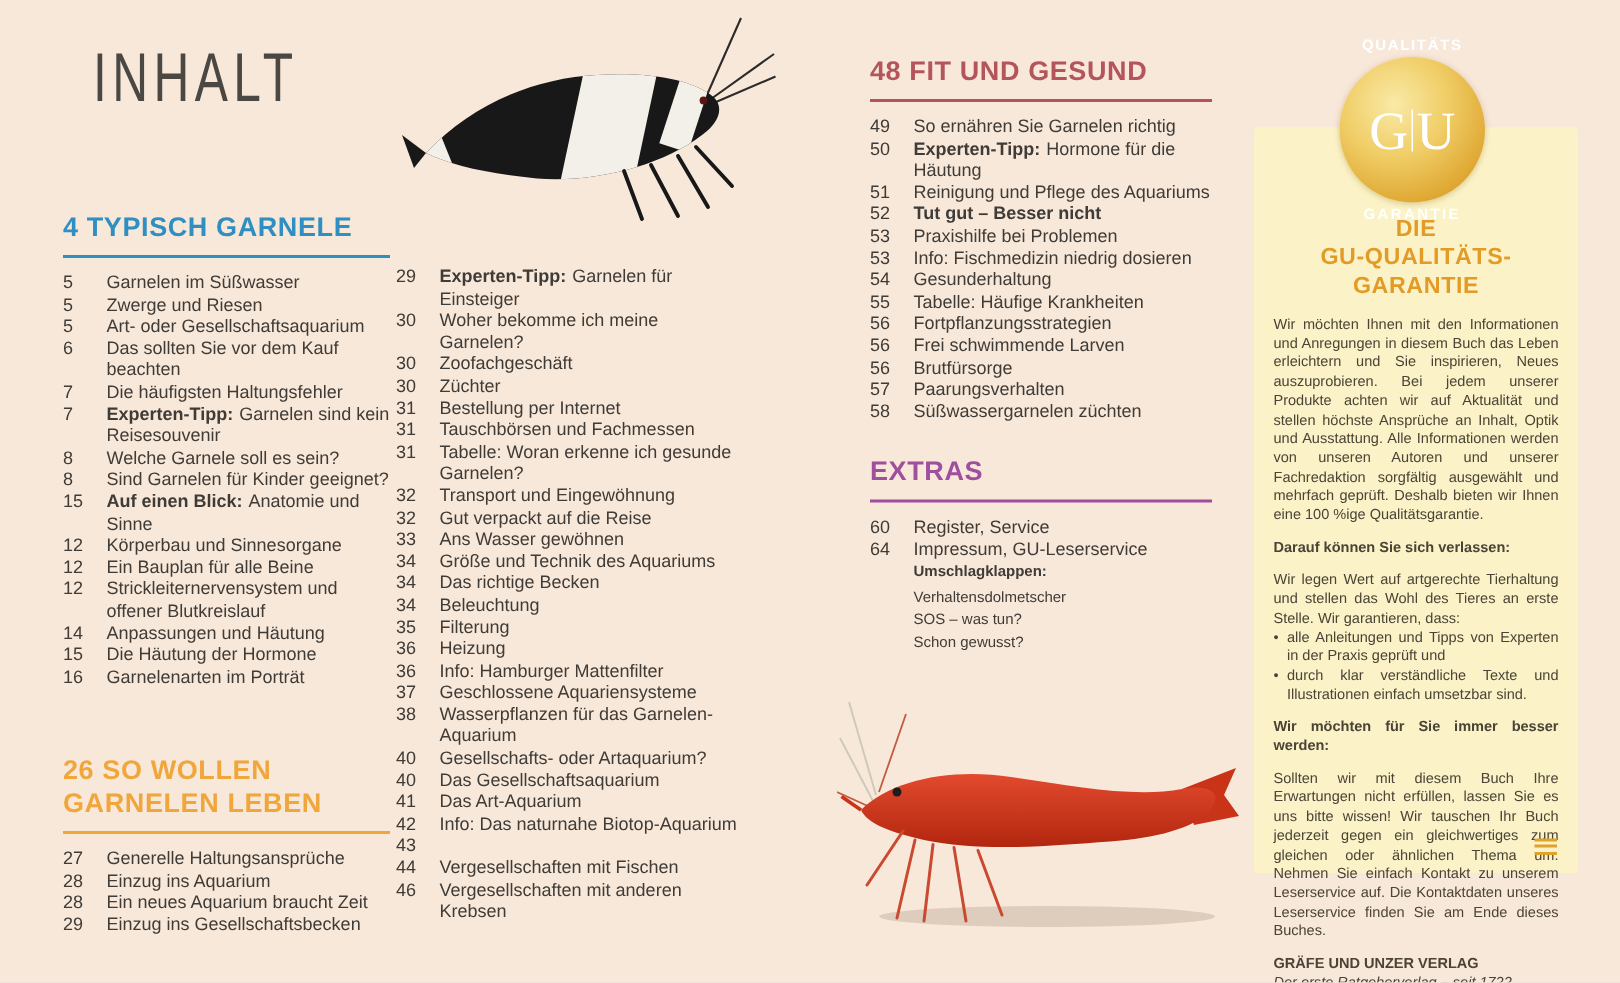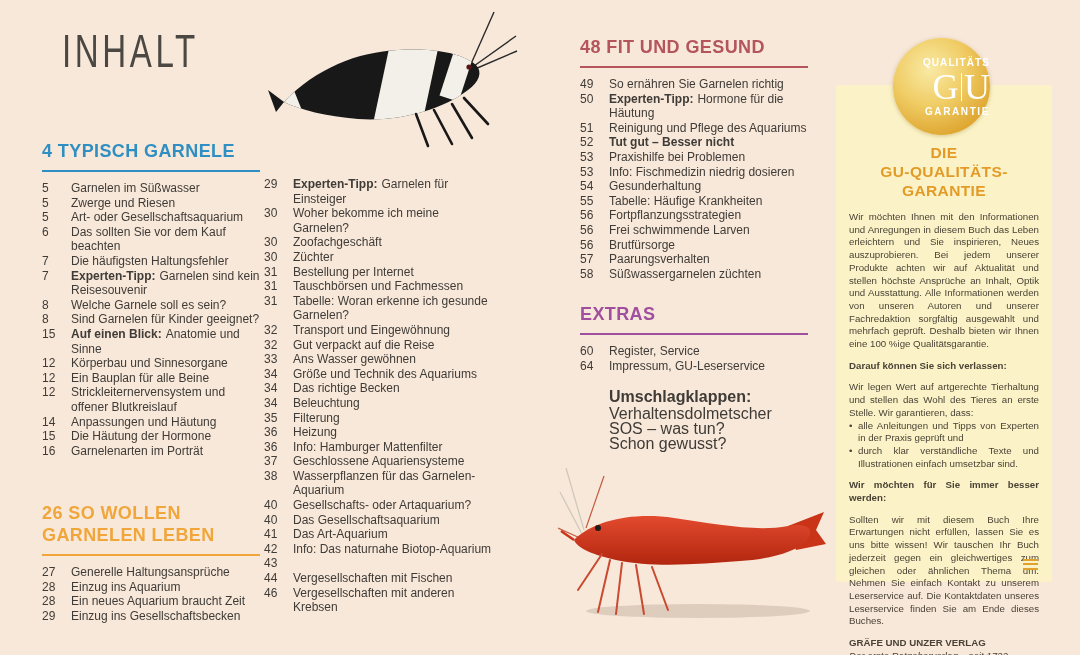--- a/index.html
+++ b/index.html
@@ -22,21 +22,21 @@
   .blue{color:#2f8fc2;} .orange{color:#f0a63a;} .red{color:#b4545b;} .purple{color:#a04f9e;}
   .sec2{margin-top:44px;}
   .extras-h{margin-top:22px;}
 
   .toc-list{list-style:none;margin:0;padding:0;font-size:12px;line-height:14.6px;}
   .toc-item{display:flex;}
   .pg{width:20px;text-align:left;margin-right:9px;flex-shrink:0;}
   .tx{flex:1;}
   .tx b:not(:empty){margin-right:4px;}
 
-  .flaps{margin-top:15px;font-size:16px;line-height:15.2px;padding-left:29px;}
+  .flaps{font-size:10px;line-height:15.2px;padding-left:29px;}
   .flaps .fh{font-weight:bold;margin-bottom:2px;}
 
   
   .gu-box{position:absolute;left:836px;top:85px;width:216px;height:497px;background:#fbf3c7;
           border-radius:3px;padding:58px 13px 2px;box-sizing:border-box;color:#4a4336;}
   .gu-title{color:#e39b27;text-align:center;font-weight:bold;font-size:15.5px;line-height:19px;
             letter-spacing:.4px;margin:0 0 11px;}
   .gu-box p{margin:0 0 9px;font-size:9.7px;line-height:12.7px;text-align:justify;}
   .gu-h{font-weight:bold;font-size:9.8px;line-height:12.7px;margin:0;}
   .gbul{list-style:none;margin:0 0 9px;padding:0;font-size:9.7px;line-height:12.7px;}
@@ -44,22 +44,22 @@
   .gbul li::before{content:"\2022";position:absolute;left:0;}
   .publisher{font-weight:bold;margin-bottom:0 !important;text-align:left !important;}
   .tagline{font-style:italic;text-align:left !important;}
   .gu-mark{position:absolute;right:14px;bottom:12px;width:15px;height:7px;
            border-top:2px solid #e0a22e;border-bottom:2px solid #e0a22e;}
   .gu-mark::after{content:"";display:block;margin-top:1.5px;border-top:2px solid #e0a22e;}
 
   
   .badge{position:absolute;left:893px;top:38px;width:97px;height:97px;border-radius:50%;
          background:radial-gradient(circle at 38% 32%,#f9eaa6 0%,#f0cd66 40%,#dfa833 75%,#c8922a 100%);
-         display:flex;flex-direction:column;align-items:flex-end;justify-content:center;
-         color:#fff;text-align:center;box-shadow:0 1px 4px rgba(150,110,20,.35);}
+         display:flex;flex-direction:column;align-items:center;justify-content:center;
+         color:#fff;text-align:center;box-shadow:0 1px 4px rgba(150,110,20,.35);gap:32px;}
   .b-top{font-size:10px;letter-spacing:1.1px;font-weight:bold;}
   .b-mid{display:flex;align-items:center;font-family:"Liberation Serif",serif;font-size:36px;line-height:38px;}
   .b-div{width:1.5px;height:28px;background:#fff;margin:0 2px;}
   .b-bottom{font-size:10px;letter-spacing:1.6px;font-weight:bold;}
 
   
   .shrimp-black{position:absolute;left:266px;top:6px;width:252px;height:146px;}
   .shrimp-red{position:absolute;left:558px;top:464px;width:272px;height:156px;}
 </style>
 </head>

